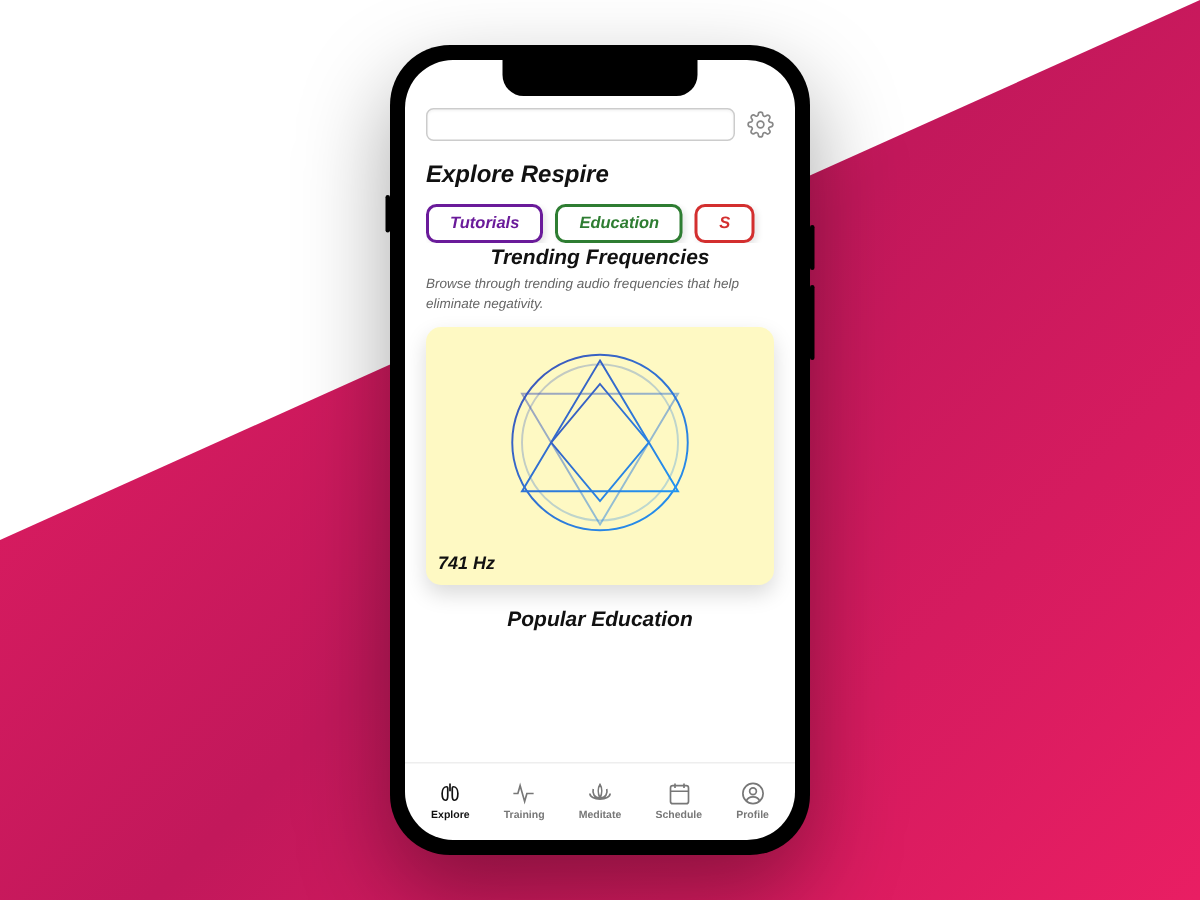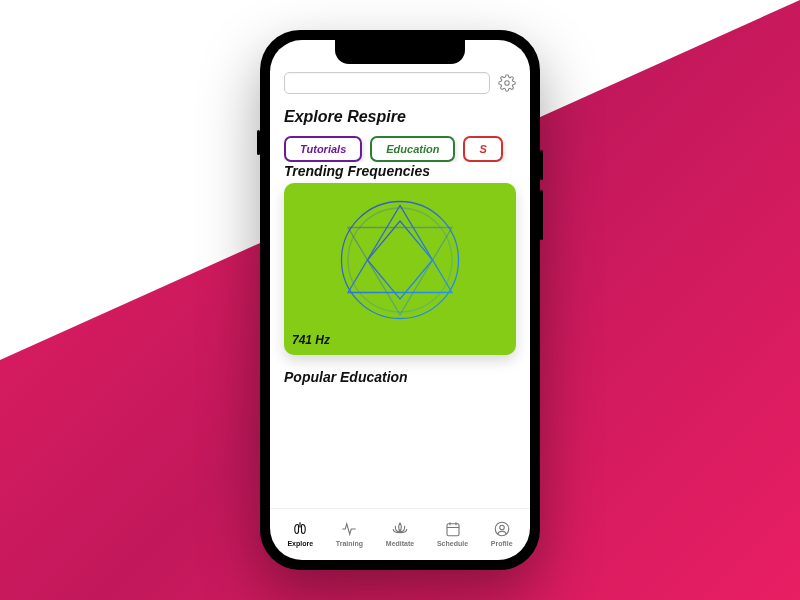--- a/index.html
+++ b/index.html
@@ -54,27 +54,27 @@
   h2.head { font-size: 16px; font-weight: 800; color: #111; margin-bottom: 10px;}
   .chips { display: flex; gap: 8px; margin-bottom: 1px; overflow: hidden; text-align: center;}
   .chip {
     padding: 5px 14px; border-radius: 7px; font-size: 11px; font-weight: 700;
     border: 2px solid; background: #fff; white-space: nowrap;
     box-shadow: 2px 2px 4px rgba(0,0,0,0.1);
   }
   .chip.purple { color: #6A1B9A; border-color: #6A1B9A;}
   .chip.green { color: #2E7D32; border-color: #2E7D32;}
   .chip.red { color: #D32F2F; border-color: #D32F2F;}
-  h3.sub { font-size: 14px; font-weight: 800; color: #111; margin-bottom: 4px;}
+  h3.sub { font-size: 14px; font-weight: 800; color: #111; margin-bottom: 4px; text-align: center;}
   p.desc { font-size: 9px; color: #666; line-height: 1.4; margin-bottom: 10px;}
   .freq-card {
     border-radius: 10px; padding: 8px;
     box-shadow: 0 6px 14px rgba(0,0,0,0.15);
     margin-bottom: 14px;
-    background: #84cc16;
+    background: #fef9c3;
   }
   .geom-wrap { display:flex; justify-content:center; padding: 4px 0 8px;}
   .geom { width: 130px; height: 130px; }
   .freq-title { font-size: 12px; font-weight: 800; color:#111; }
   .freq-sub { font-size: 9px; color:#555; }
   .nav {
     height: 52px; border-top: 1px solid #eee;
     display: flex; justify-content: space-around; align-items: center;
     padding: 4px 6px 6px;
   }
@@ -106,20 +106,21 @@
 
       <h2 class="head">Explore Respire</h2>
 
       <div class="chips">
         <div class="chip purple">Tutorials</div>
         <div class="chip green">Education</div>
         <div class="chip red">S</div>
       </div>
 
       <h3 class="sub">Trending Frequencies</h3>
+      <p class="desc">Browse through trending audio frequencies that help eliminate negativity.</p>
 
       <div class="freq-card">
         <div class="geom-wrap">
           <svg class="geom" viewBox="0 0 100 100" fill="none" stroke="url(#g1)" stroke-width="1">
             <defs>
                 <linearGradient id="g1" x1="0" y1="0" x2="1" y2="1">
                   <stop offset="0%" stop-color="#3F51B5"></stop>
                   <stop offset="100%" stop-color="#2196F3"></stop>
                 </linearGradient>
               </defs>

